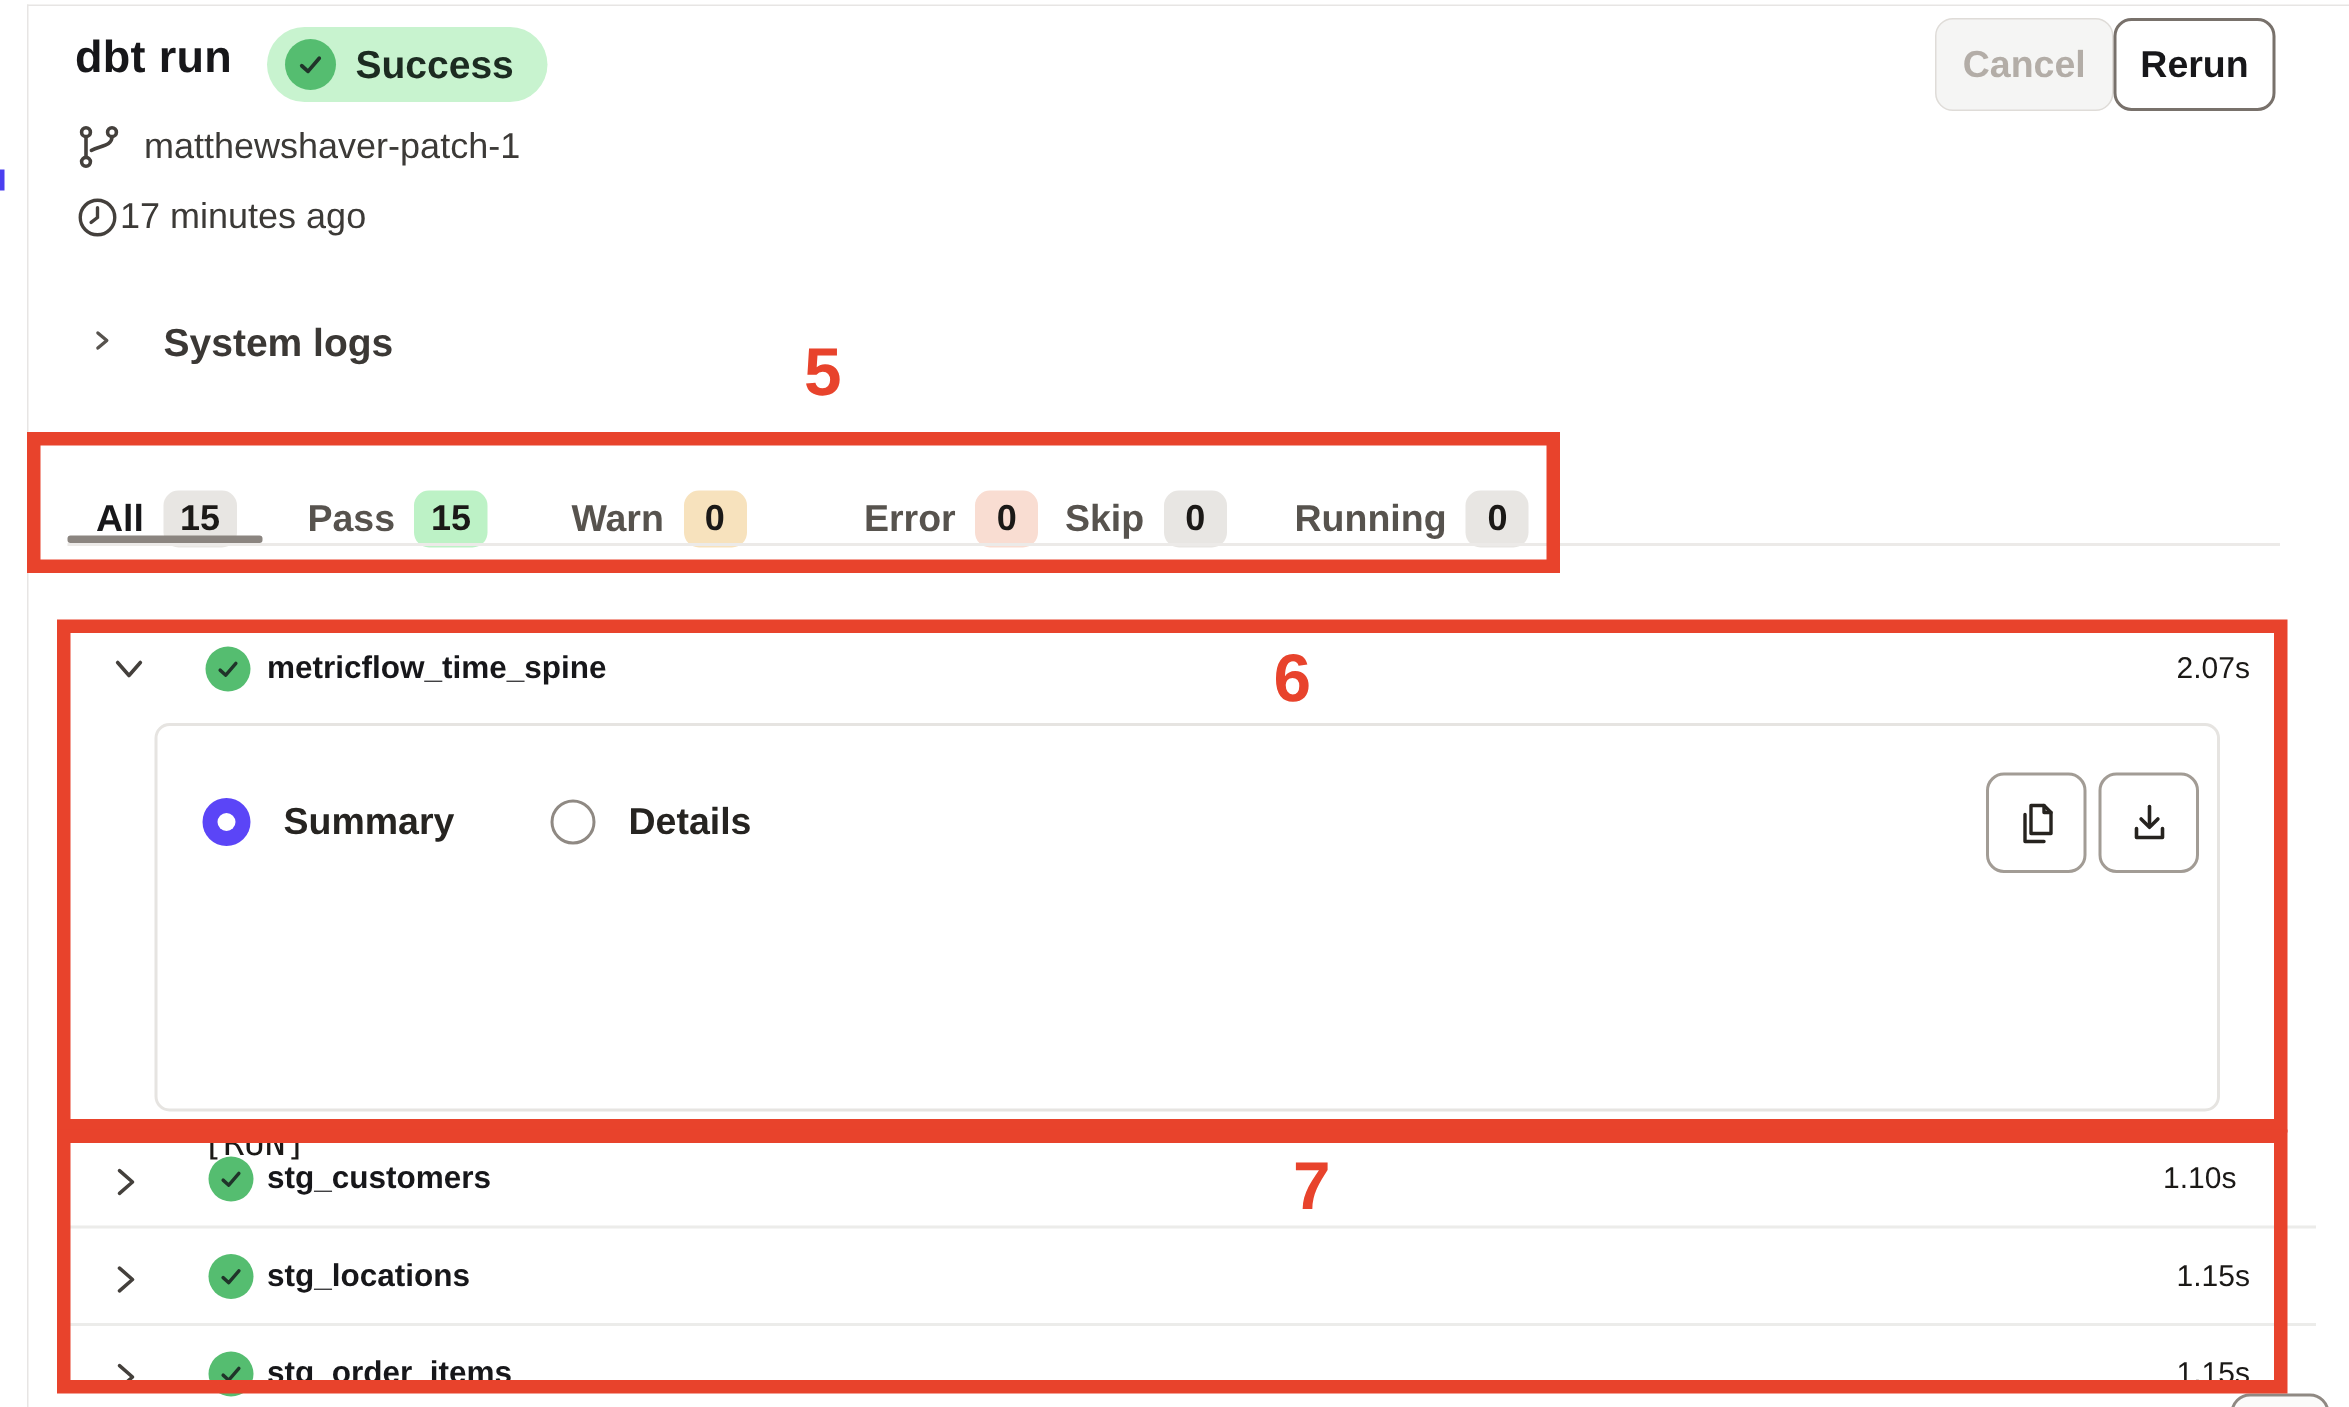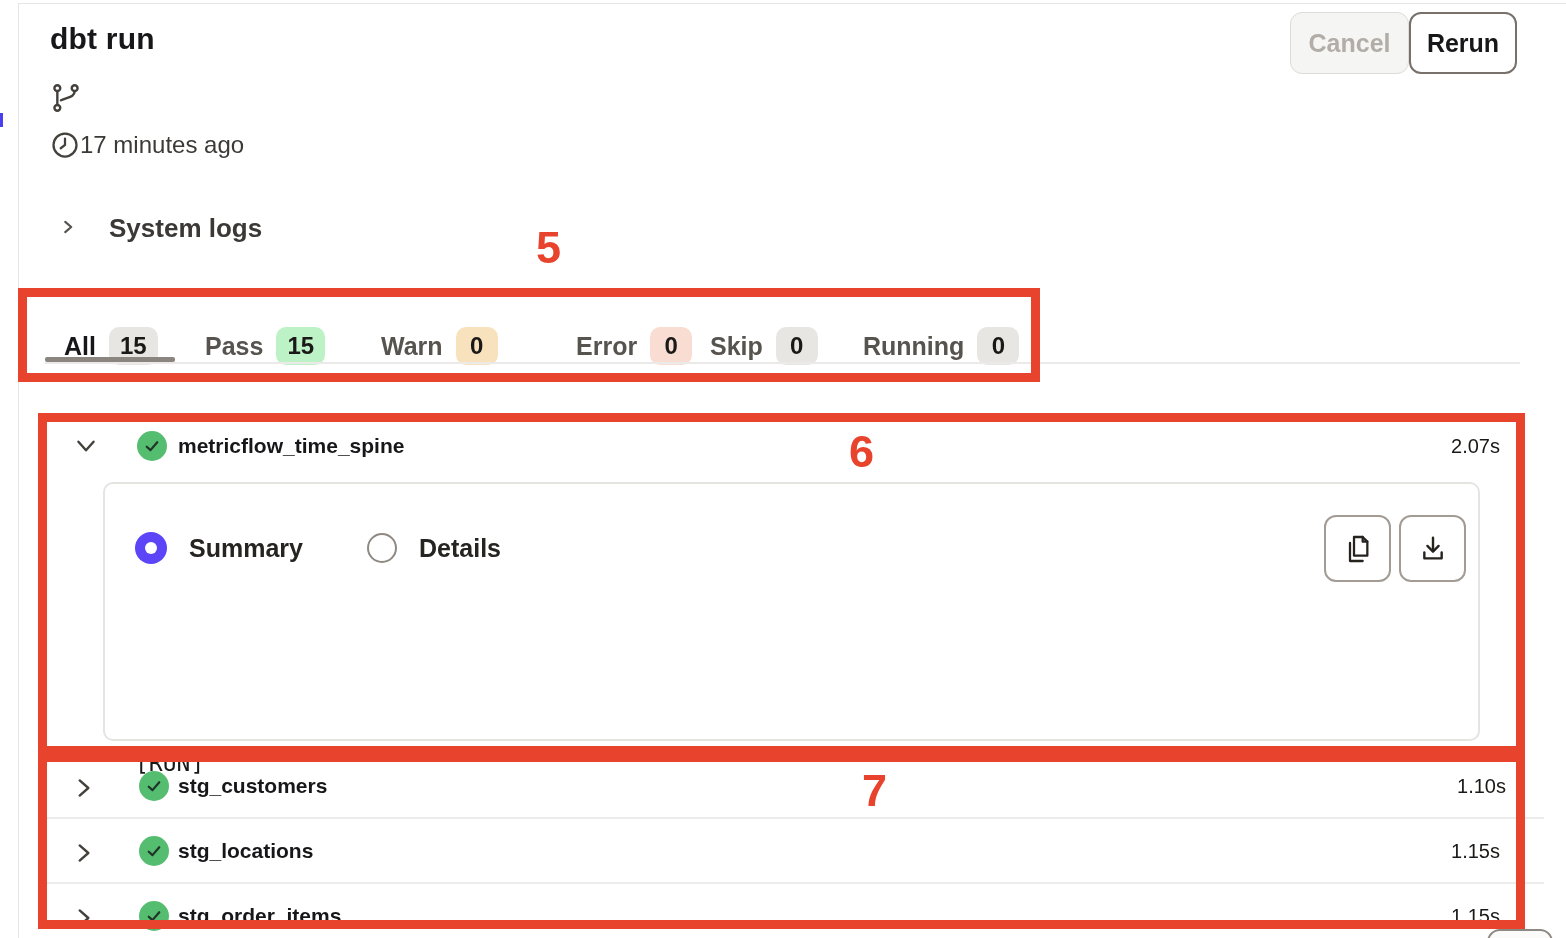--- a/index.html
+++ b/index.html
@@ -108,31 +108,40 @@
 <body>
 
 <div id="app">
 
   <div class="abs card-top"></div>
   <div class="abs card-left"></div>
   <div class="abs blue-tick"></div>
 
   <div class="abs page-title">dbt run</div>
 
+  <div class="abs status-badge">
+    <span class="status-circle">
+      <svg width="20" height="20" viewBox="0 0 24 24" fill="none" stroke="#20342a" stroke-width="3" stroke-linecap="round" stroke-linejoin="round">
+          <polyline points="5 13 10 17.5 19 7"></polyline>
+        </svg>
+    </span>
+    <span class="status-label">Success</span>
+  </div>
 
   <div class="abs branch-row">
     <span class="meta-icon">
       <svg width="32" height="32" viewBox="0 0 24 24" fill="none" stroke="#44403c" stroke-width="1.8" stroke-linecap="round">
         <circle cx="5.5" cy="4.6" r="2.2"></circle>
           <circle cx="5.5" cy="19.4" r="2.2"></circle>
           <circle cx="18.5" cy="4.6" r="2.2"></circle>
         <path d="M5.5 6.9v10.2"></path>
           <path d="M18.5 6.9c0 4.6-5.5 4.4-10.3 6.8"></path>
       </svg>
     </span>
+    <span class="meta-text">matthewshaver-patch-1</span>
   </div>
 
   <div class="abs time-row">
     <span class="meta-icon">
       <svg width="30" height="30" viewBox="0 0 24 24" fill="none" stroke="#44403c" stroke-width="1.8" stroke-linecap="round">
         <circle cx="12" cy="12" r="9.2"></circle>
           <path d="M12 6.8v5.2l-3.4 2.6"></path>
       </svg>
     </span>
     <span class="meta-text">17 minutes ago</span>
@@ -237,21 +246,21 @@
     <svg width="18" height="26" viewBox="0 0 14 24" fill="none" stroke="#44403c" stroke-width="2.2" stroke-linecap="round" stroke-linejoin="round">
         <polyline points="3 5 11 12 3 19"></polyline>
       </svg>
   </div>
   <div class="abs check-circle" style="left:139px; top:771px;">
     <svg width="18" height="18" viewBox="0 0 24 24" fill="none" stroke="#20342a" stroke-width="3" stroke-linecap="round" stroke-linejoin="round">
         <polyline points="5 13 10 17.5 19 7"></polyline>
       </svg>
   </div>
   <div class="abs row-name" style="left:178px; top:774px;">stg_customers</div>
-  <div class="abs row-time" style="right:60px; top:775px;text-align:center;">1.10s</div>
+  <div class="abs row-time" style="right:75px; top:775px;text-align:center;">1.10s</div>
 
   <div class="abs row-sep" style="top:817px;"></div>
 
   <div class="abs" style="left:75px; top:840px;">
     <svg width="18" height="26" viewBox="0 0 14 24" fill="none" stroke="#44403c" stroke-width="2.2" stroke-linecap="round" stroke-linejoin="round">
         <polyline points="3 5 11 12 3 19"></polyline>
       </svg>
   </div>
   <div class="abs check-circle" style="left:139px; top:836px;">
     <svg width="18" height="18" viewBox="0 0 24 24" fill="none" stroke="#20342a" stroke-width="3" stroke-linecap="round" stroke-linejoin="round">

